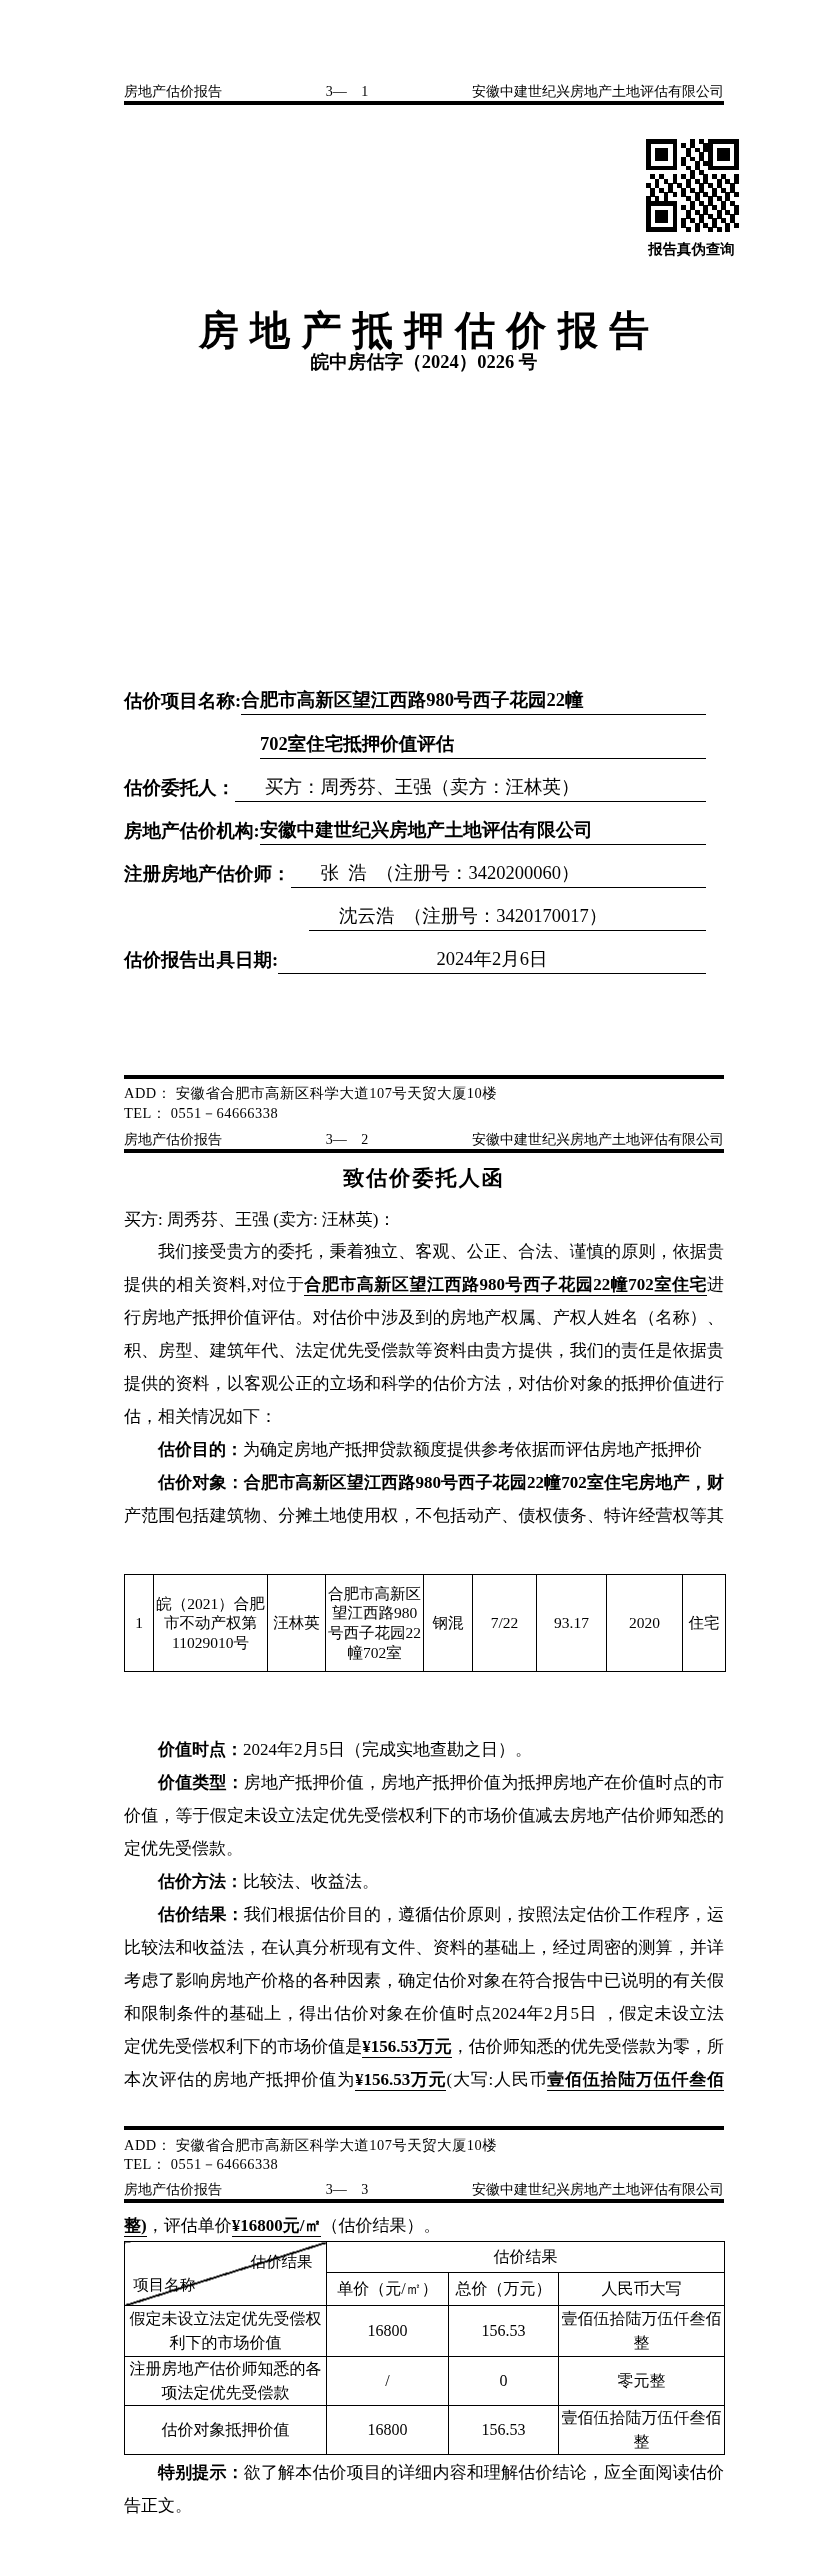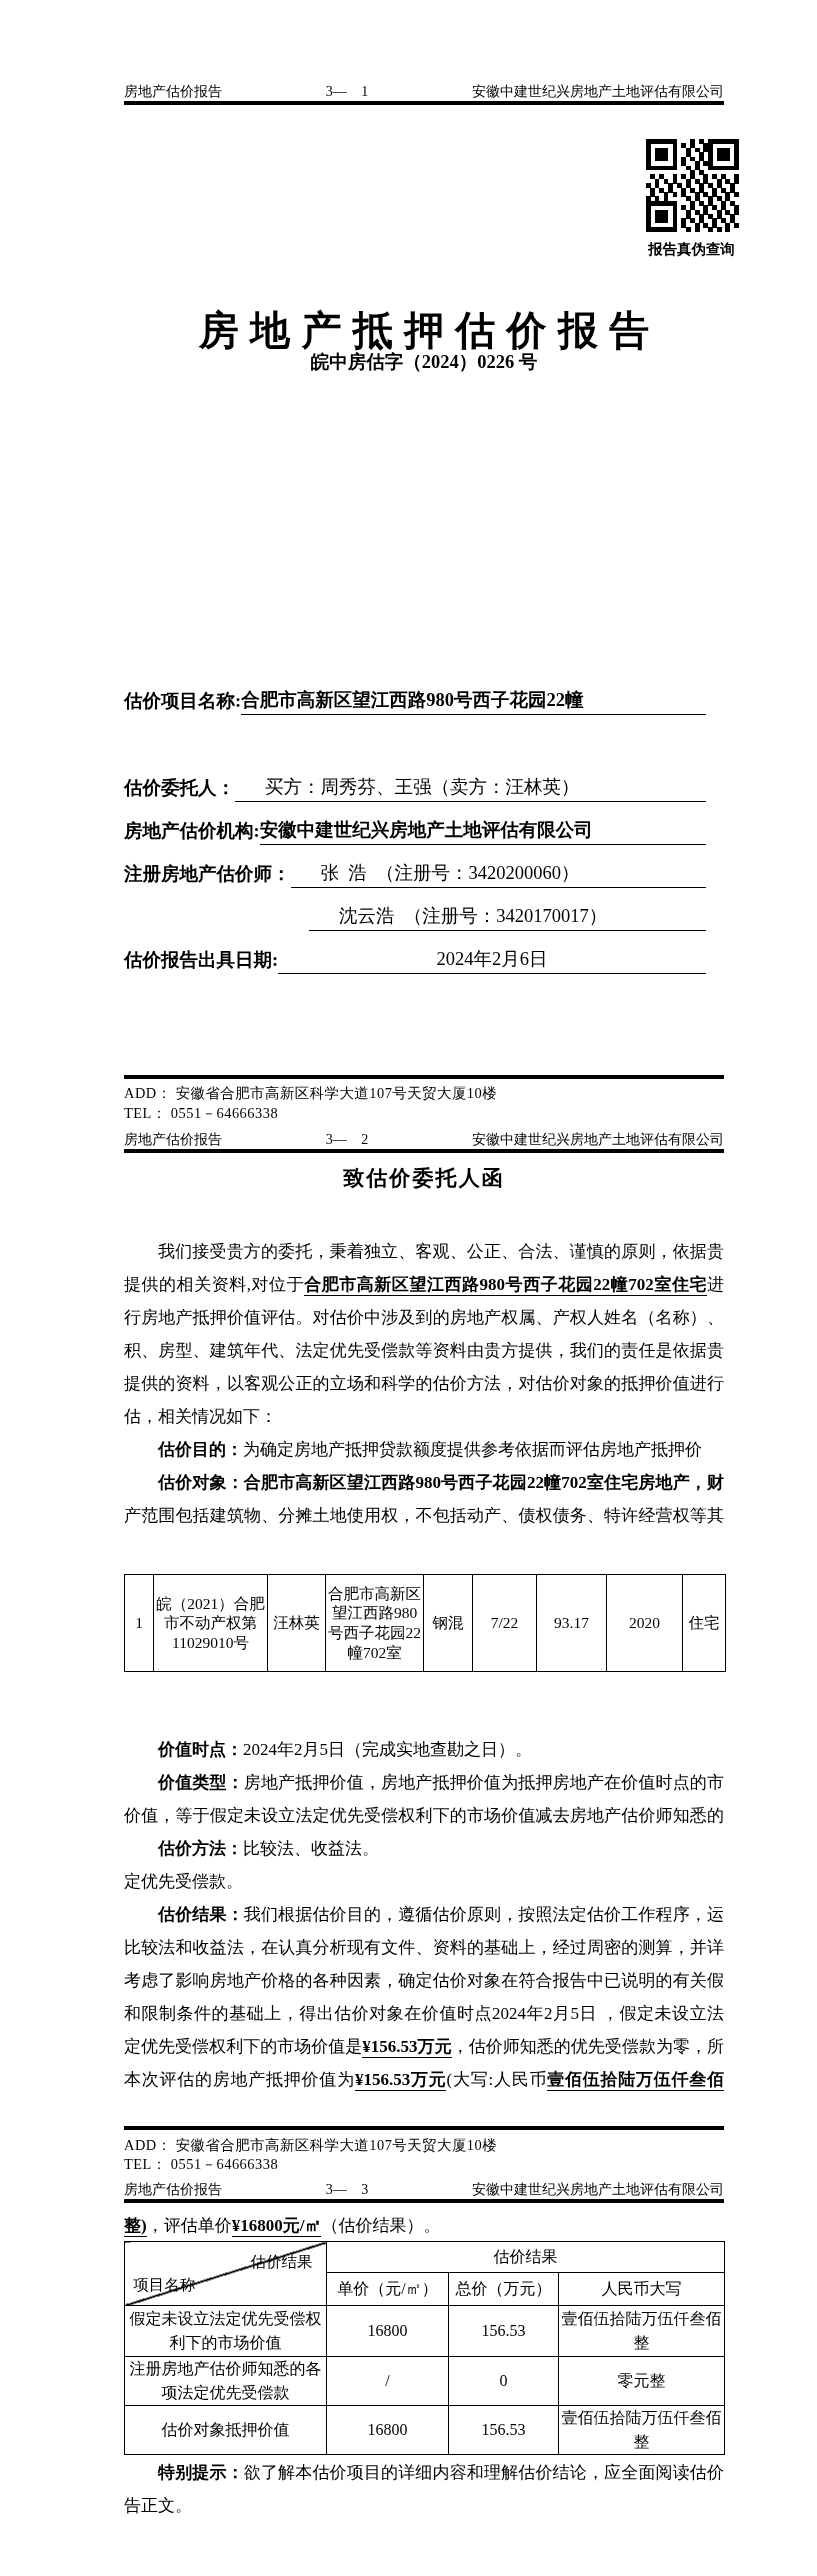--- a/index.html
+++ b/index.html
@@ -278,20 +278,23 @@
     </div>
   <div class="qr-caption">报告真伪查询</div>
 
   <div class="title">房地产抵押估价报告</div>
   <div class="docno">皖中房估字（2024）0226 号</div>
 
   <div class="inforow" style="top:688px">
     <span class="ilabel">估价项目名称:</span>
     <span class="ival vb">合肥市高新区望江西路980号西子花园22幢</span>
   </div>
+  <div class="inforow r2" style="top:732px">
+    <span class="ival vb">702室住宅抵押价值评估</span>
+  </div>
   <div class="inforow" style="top:775px">
     <span class="ilabel">估价委托人：</span>
     <span class="ival vp">买方：周秀芬、王强（卖方：汪林英）</span>
   </div>
   <div class="inforow" style="top:818px">
     <span class="ilabel">房地产估价机构:</span>
     <span class="ival vb">安徽中建世纪兴房地产土地评估有限公司</span>
   </div>
   <div class="inforow" style="top:861px">
     <span class="ilabel">注册房地产估价师：</span>
@@ -313,20 +316,21 @@
     <span>房地产估价报告</span>
     <span class="mid">
         <span>3—</span>
         <span class="pgnum">2</span>
       </span>
     <span>安徽中建世纪兴房地产土地评估有限公司</span>
   </div>
   <div class="rule" style="top:1149px"></div>
 
   <div class="ltitle">致估价委托人函</div>
+  <div class="salut">买方: 周秀芬、王强 (卖方: 汪林英)：</div>
 
   <div class="blk" style="top:1235px">
       <div class="bline ind"><span>我们接受贵方的委托，秉着独立、客观、公正、合法、谨慎的原则，依据贵方</span></div>
       <div class="bline"><span>提供的相关资料,对位于</span><span class="bd ul">合肥市高新区望江西路980号西子花园22幢702室住宅</span><span>进</span></div>
       <div class="bline"><span>行房地产抵押价值评估。对估价中涉及到的房地产权属、产权人姓名（名称）、面</span></div>
       <div class="bline"><span>积、房型、建筑年代、法定优先受偿款等资料由贵方提供，我们的责任是依据贵方</span></div>
       <div class="bline"><span>提供的资料，以客观公正的立场和科学的估价方法，对估价对象的抵押价值进行评</span></div>
       <div class="bline nj"><span>估，相关情况如下：</span></div>
       <div class="bline nj ind"><span class="bd">估价目的：</span><span>为确定房地产抵押贷款额度提供参考依据而评估房地产抵押价值。</span></div>
       <div class="bline ind"><span class="bd">估价对象：</span><span class="bd">合肥市高新区望江西路980号西子花园22幢702室住宅房地产，财</span></div>
@@ -357,22 +361,22 @@
       <td>2020</td>
       <td>住宅</td>
     </tr>
   </tbody>
     </table>
 
   <div class="blk" style="top:1733px">
       <div class="bline nj ind"><span class="bd">价值时点：</span><span>2024年2月5日（完成实地查勘之日）。</span></div>
       <div class="bline ind"><span class="bd">价值类型：</span><span>房地产抵押价值，房地产抵押价值为抵押房地产在价值时点的市场</span></div>
       <div class="bline"><span>价值，等于假定未设立法定优先受偿权利下的市场价值减去房地产估价师知悉的法</span></div>
+      <div class="bline nj"><span>定优先受偿款。</span></div>
       <div class="bline nj ind"><span class="bd">估价方法：</span><span>比较法、收益法。</span></div>
-      <div class="bline nj"><span>定优先受偿款。</span></div>
       <div class="bline ind"><span class="bd">估价结果：</span><span>我们根据估价目的，遵循估价原则，按照法定估价工作程序，运用</span></div>
       <div class="bline"><span>比较法和收益法，在认真分析现有文件、资料的基础上，经过周密的测算，并详细</span></div>
       <div class="bline"><span>考虑了影响房地产价格的各种因素，确定估价对象在符合报告中已说明的有关假设</span></div>
       <div class="bline"><span>和限制条件的基础上，得出估价对象在价值时点2024年2月5日 ，假定未设立法</span></div>
       <div class="bline"><span>定优先受偿权利下的市场价值是</span><span class="bd ul">¥156.53万元</span><span>，估价师知悉的优先受偿款为零，所以</span></div>
       <div class="bline"><span>本次评估的房地产抵押价值为</span><span class="bd ul">¥156.53万元</span><span>(大写:人民币</span><span class="bd ul">壹佰伍拾陆万伍仟叁佰</span></div>
     </div>
 
   <div class="rule" style="top:2126px"></div>
   <div class="faddr" style="top:2136px">ADD： 安徽省合肥市高新区科学大道107号天贸大厦10楼</div>

